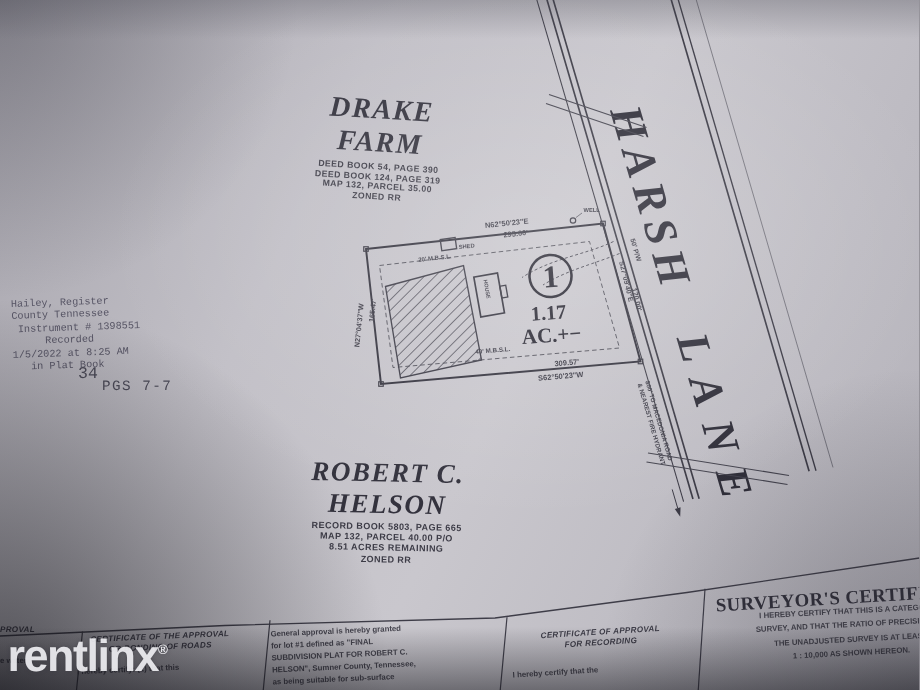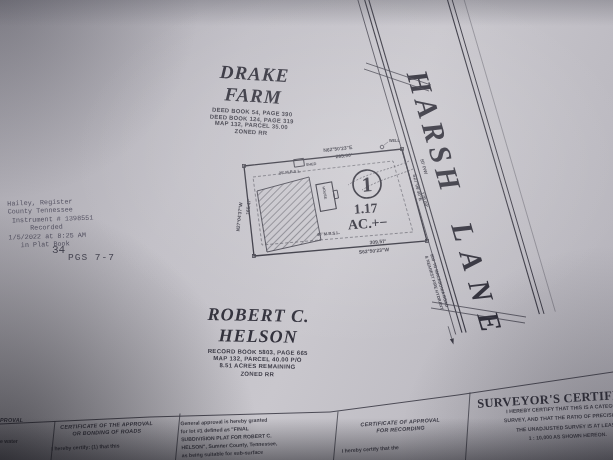--- a/index.html
+++ b/index.html
@@ -179,14 +179,15 @@
        font-family:'Liberation Serif',serif;font-weight:600;font-size:12.5px;letter-spacing:.3px;color:#32313c;">SURVEYOR'S CERTIFICATE</div>
   <div class="abs cert-b" style="left:469px;top:404px;width:196px;text-align:center;line-height:9.3px;transform:rotate(-3deg);">
     <div>I HEREBY CERTIFY THAT THIS IS A CATEGORY I</div>
     <div>SURVEY, AND THAT THE RATIO OF PRECISION OF</div>
     <div>THE UNADJUSTED SURVEY IS AT LEAST</div>
     <div>1 : 10,000 AS SHOWN HEREON.</div>
   </div>
 
   <div class="abs" id="vignette"></div>
 
+  <div class="abs" id="wm"><span>rentlinx</span><sup>®</sup></div>
 
 </div>
 
 </body></html>

